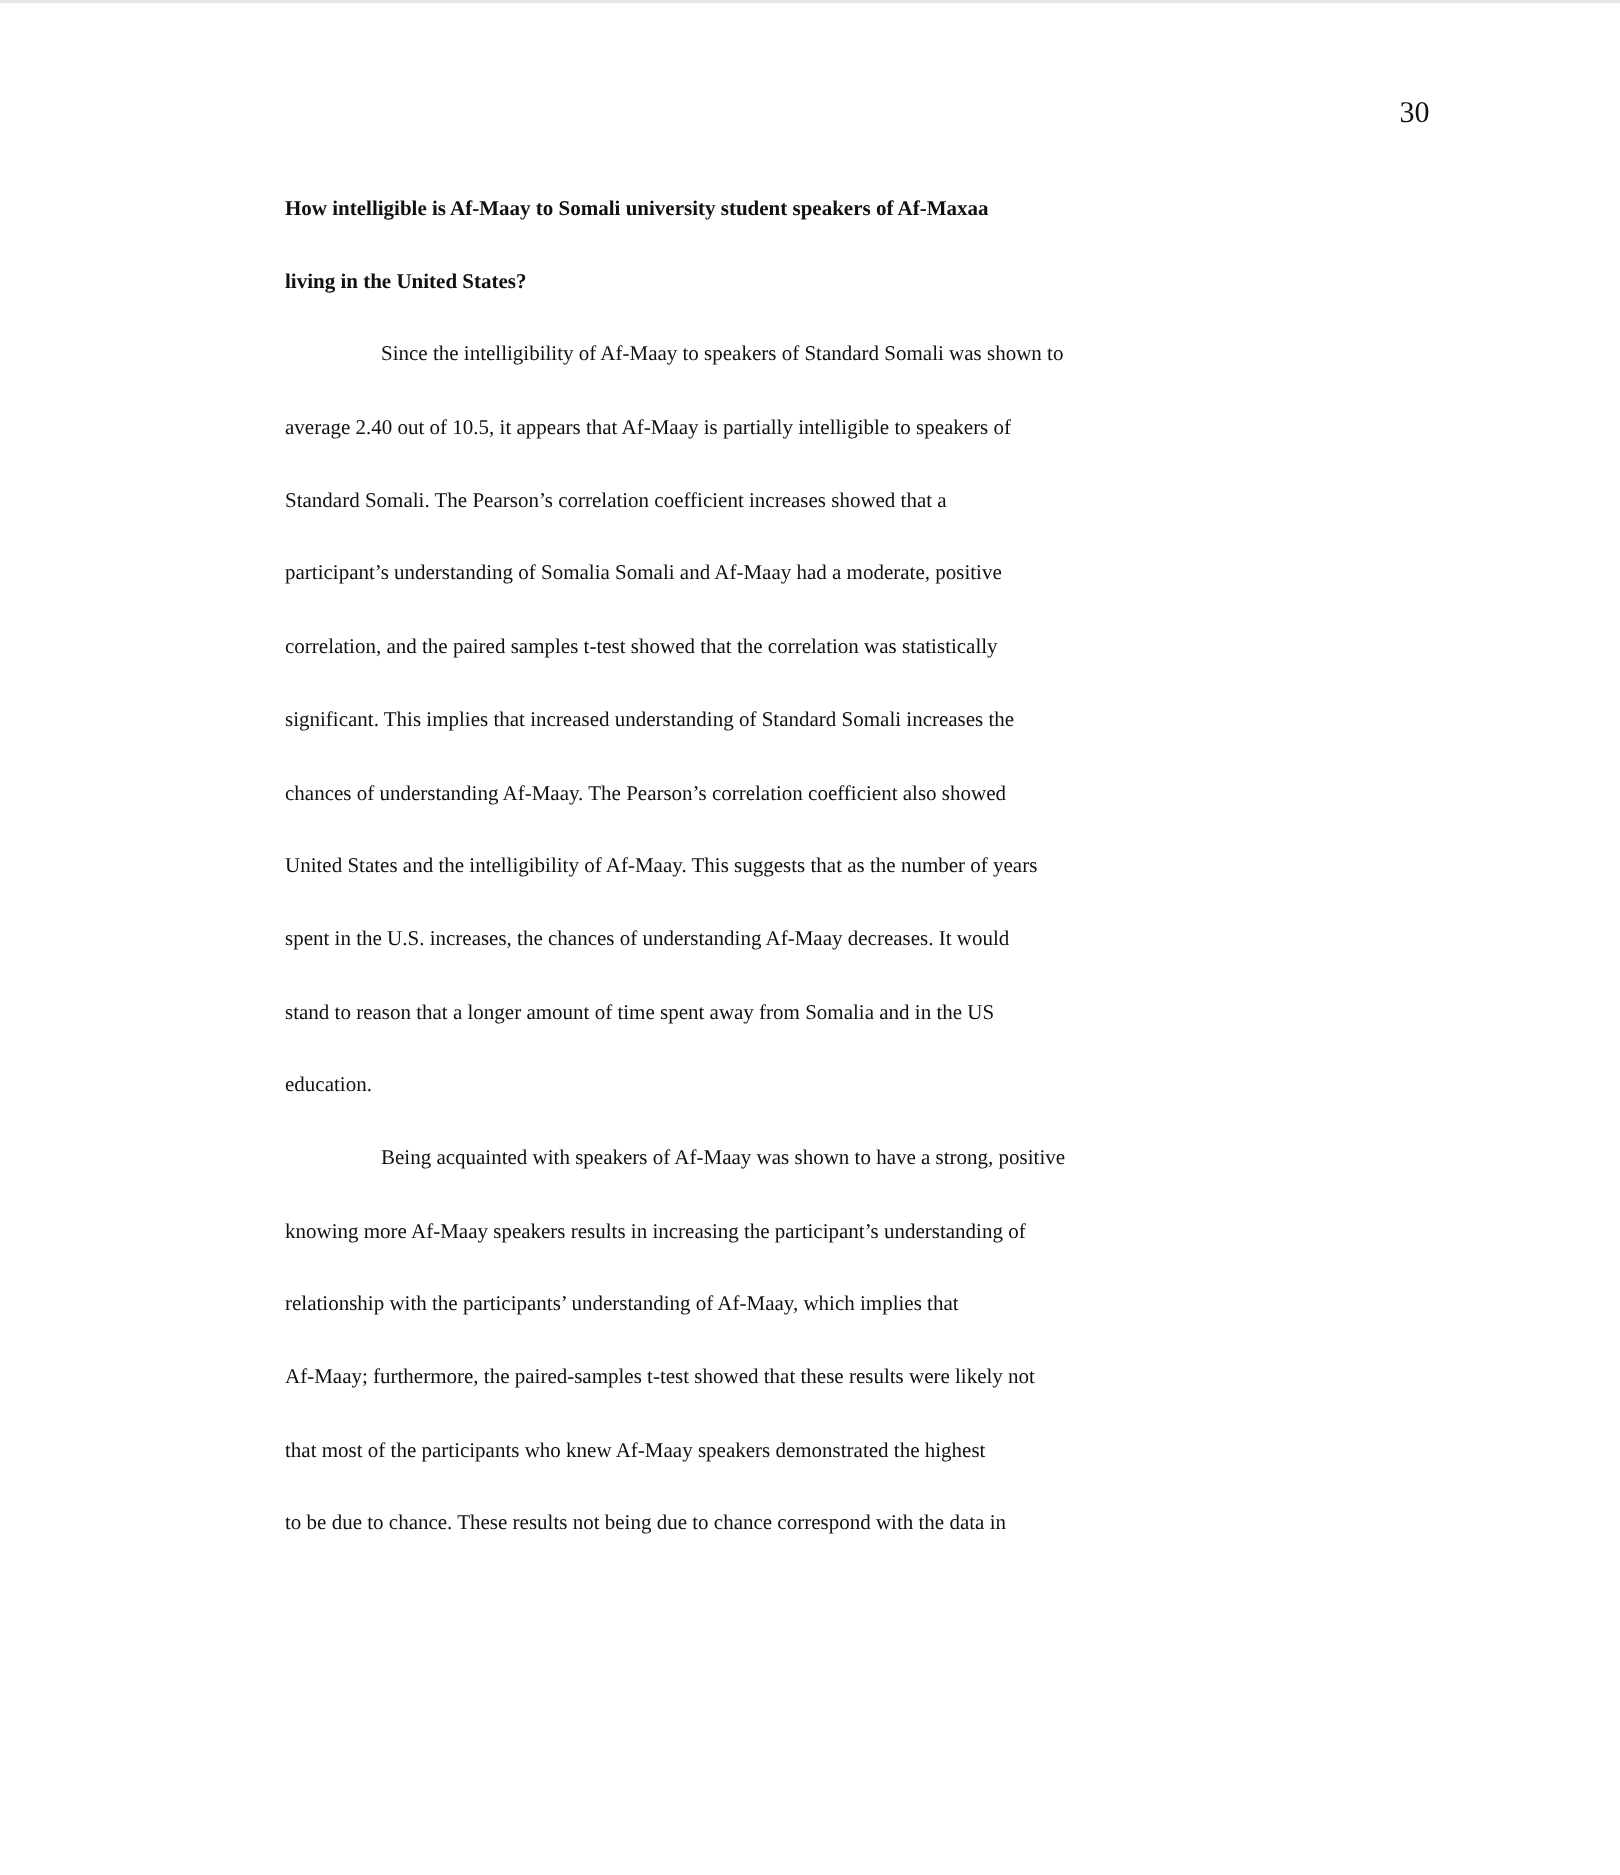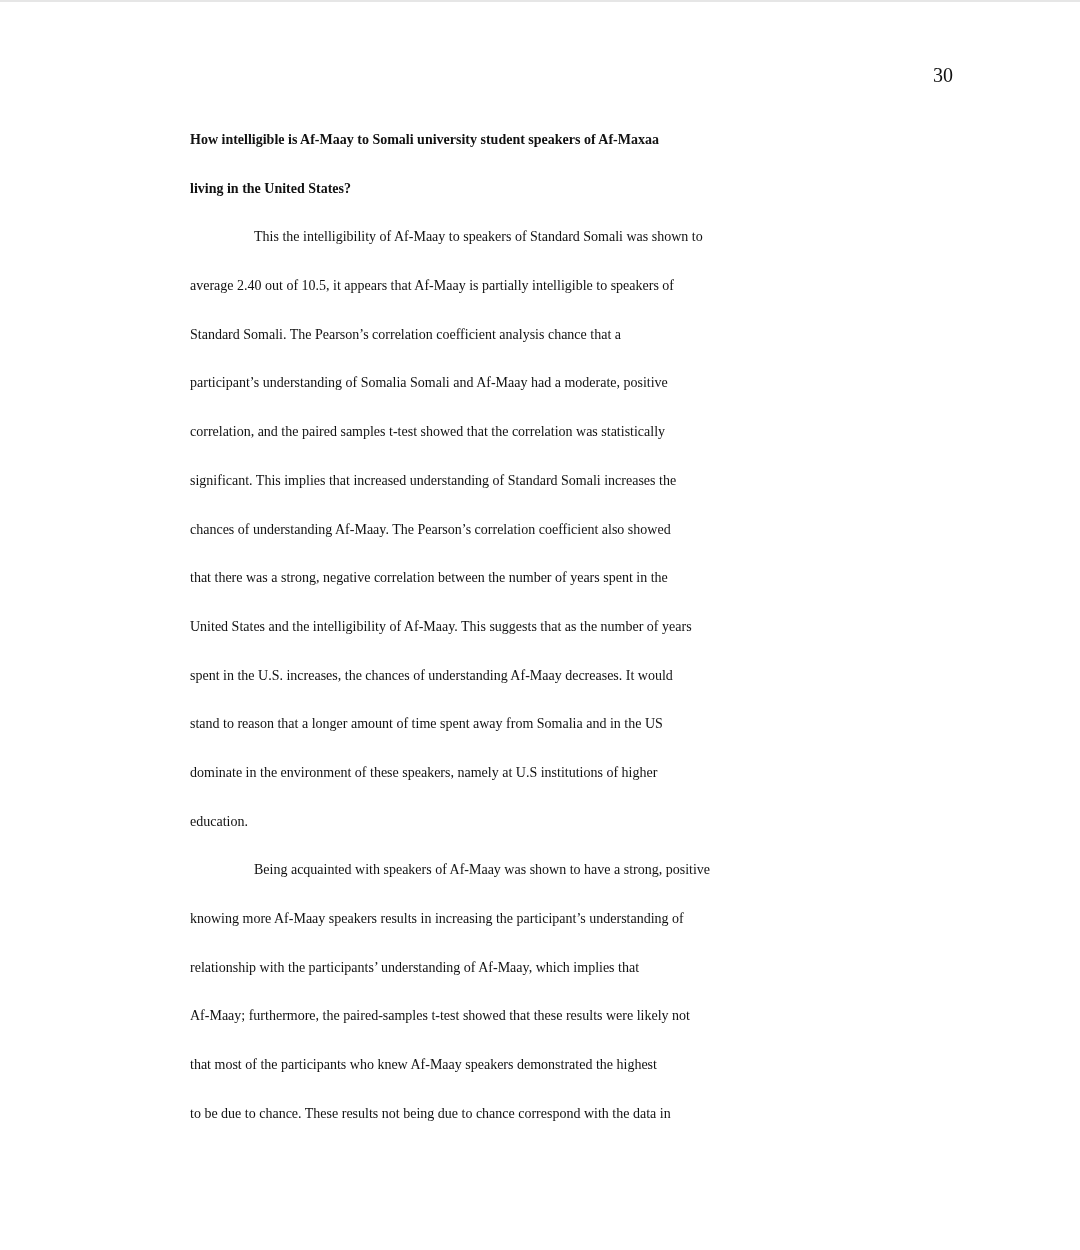--- a/index.html
+++ b/index.html
@@ -56,32 +56,30 @@
 
 <div class="page-number">30</div>
 
 <div class="content">
   <div class="heading">
     <span class="line">How intelligible is Af-Maay to Somali university student speakers of Af-Maxaa</span>
     <span class="line">living in the United States?</span>
   </div>
 
   <div class="paragraph">
-    <span class="line indent">This the intelligibility of Af-Maay to speakers of Standard Somali was shown to</span>
+    <span class="line indent">Since the intelligibility of Af-Maay to speakers of Standard Somali was shown to</span>
     <span class="line">average 2.40 out of 10.5, it appears that Af-Maay is partially intelligible to speakers of</span>
-    <span class="line">Standard Somali. The Pearson’s correlation coefficient analysis chance that a</span>
+    <span class="line">Standard Somali. The Pearson’s correlation coefficient increases showed that a</span>
     <span class="line">participant’s understanding of Somalia Somali and Af-Maay had a moderate, positive</span>
     <span class="line">correlation, and the paired samples t-test showed that the correlation was statistically</span>
     <span class="line">significant.  This implies that increased understanding of Standard Somali increases the</span>
     <span class="line">chances of understanding Af-Maay. The Pearson’s correlation coefficient also showed</span>
-    <span class="line">that there was a strong, negative correlation between the number of years spent in the</span>
     <span class="line">United States and the intelligibility of Af-Maay. This suggests that as the number of years</span>
     <span class="line">spent in the U.S. increases, the chances of understanding Af-Maay decreases. It would</span>
     <span class="line">stand to reason that a longer amount of time spent away from Somalia and in the US</span>
-    <span class="line">dominate in the environment of these speakers, namely at U.S institutions of higher</span>
     <span class="line">education.</span>
   </div>
 
   <div class="paragraph">
     <span class="line indent">Being acquainted with speakers of Af-Maay was shown to have a strong, positive</span>
     <span class="line">knowing more Af-Maay speakers results in increasing the participant’s understanding of</span>
     <span class="line">relationship with the participants’ understanding of Af-Maay, which implies that</span>
     <span class="line">Af-Maay; furthermore, the paired-samples t-test showed that these results were likely not</span>
     <span class="line">that most of the participants who knew Af-Maay speakers demonstrated the highest</span>
     <span class="line">to be due to chance. These results not being due to chance correspond with the data in</span>

